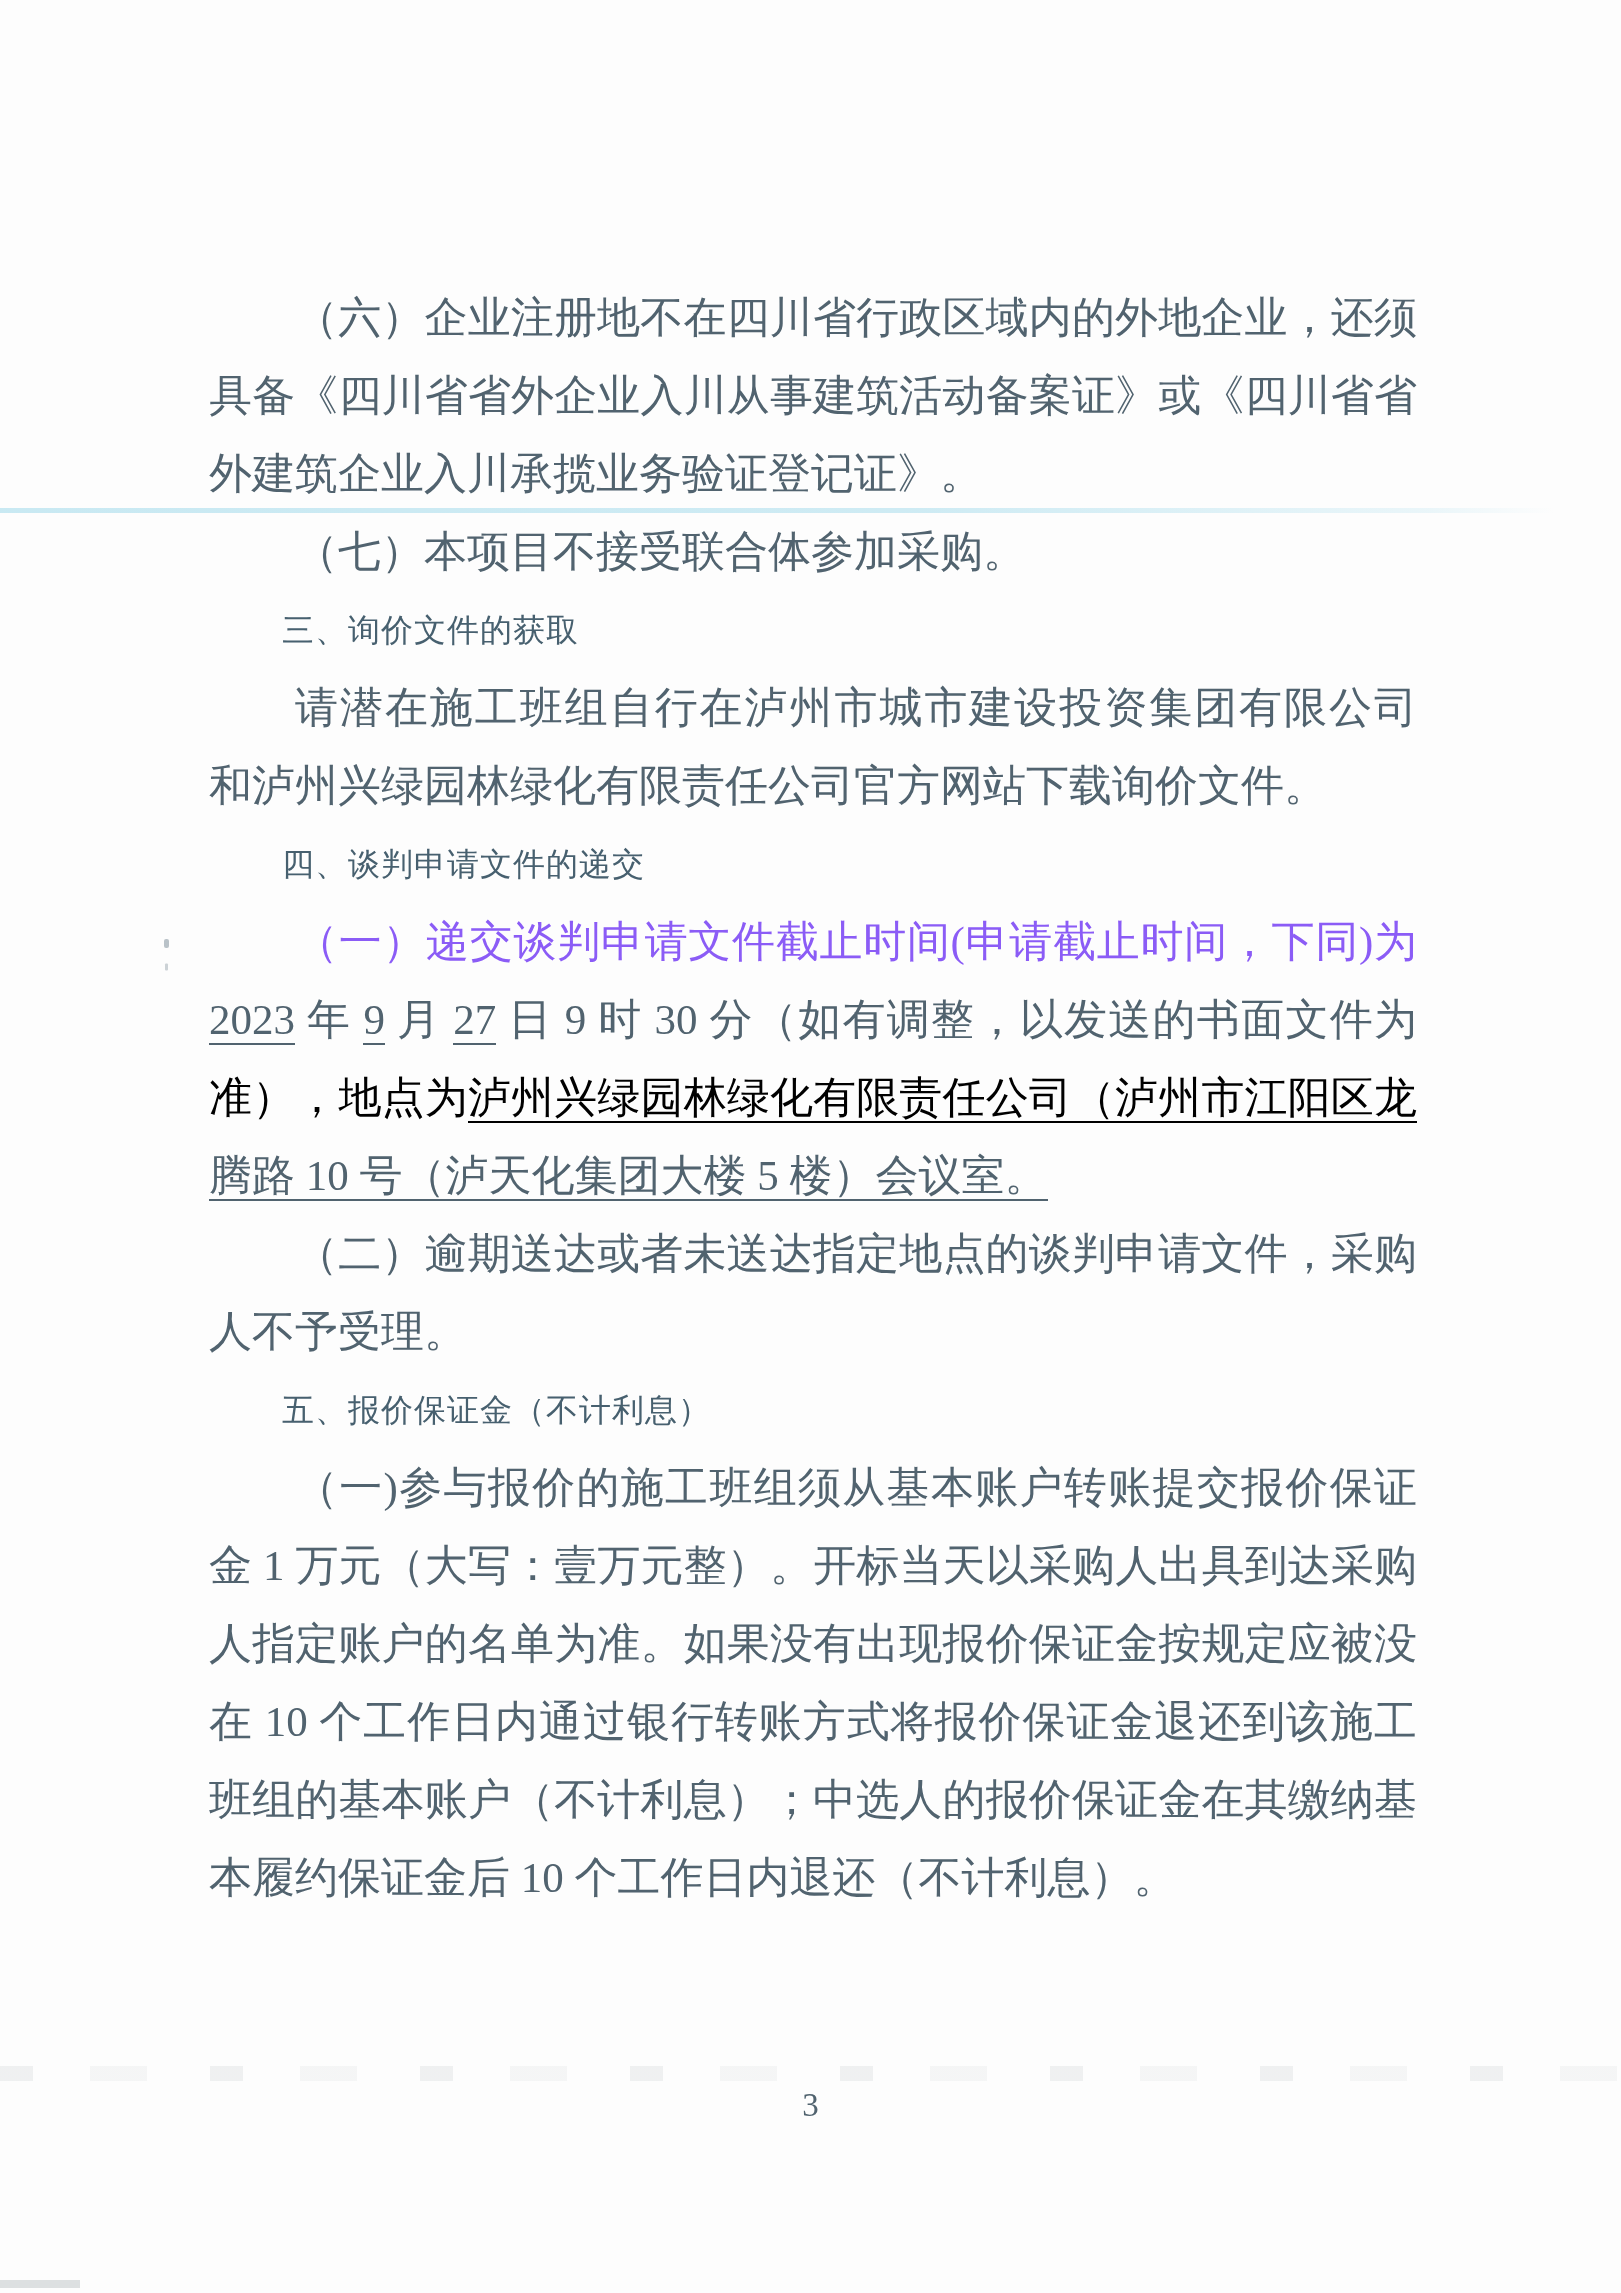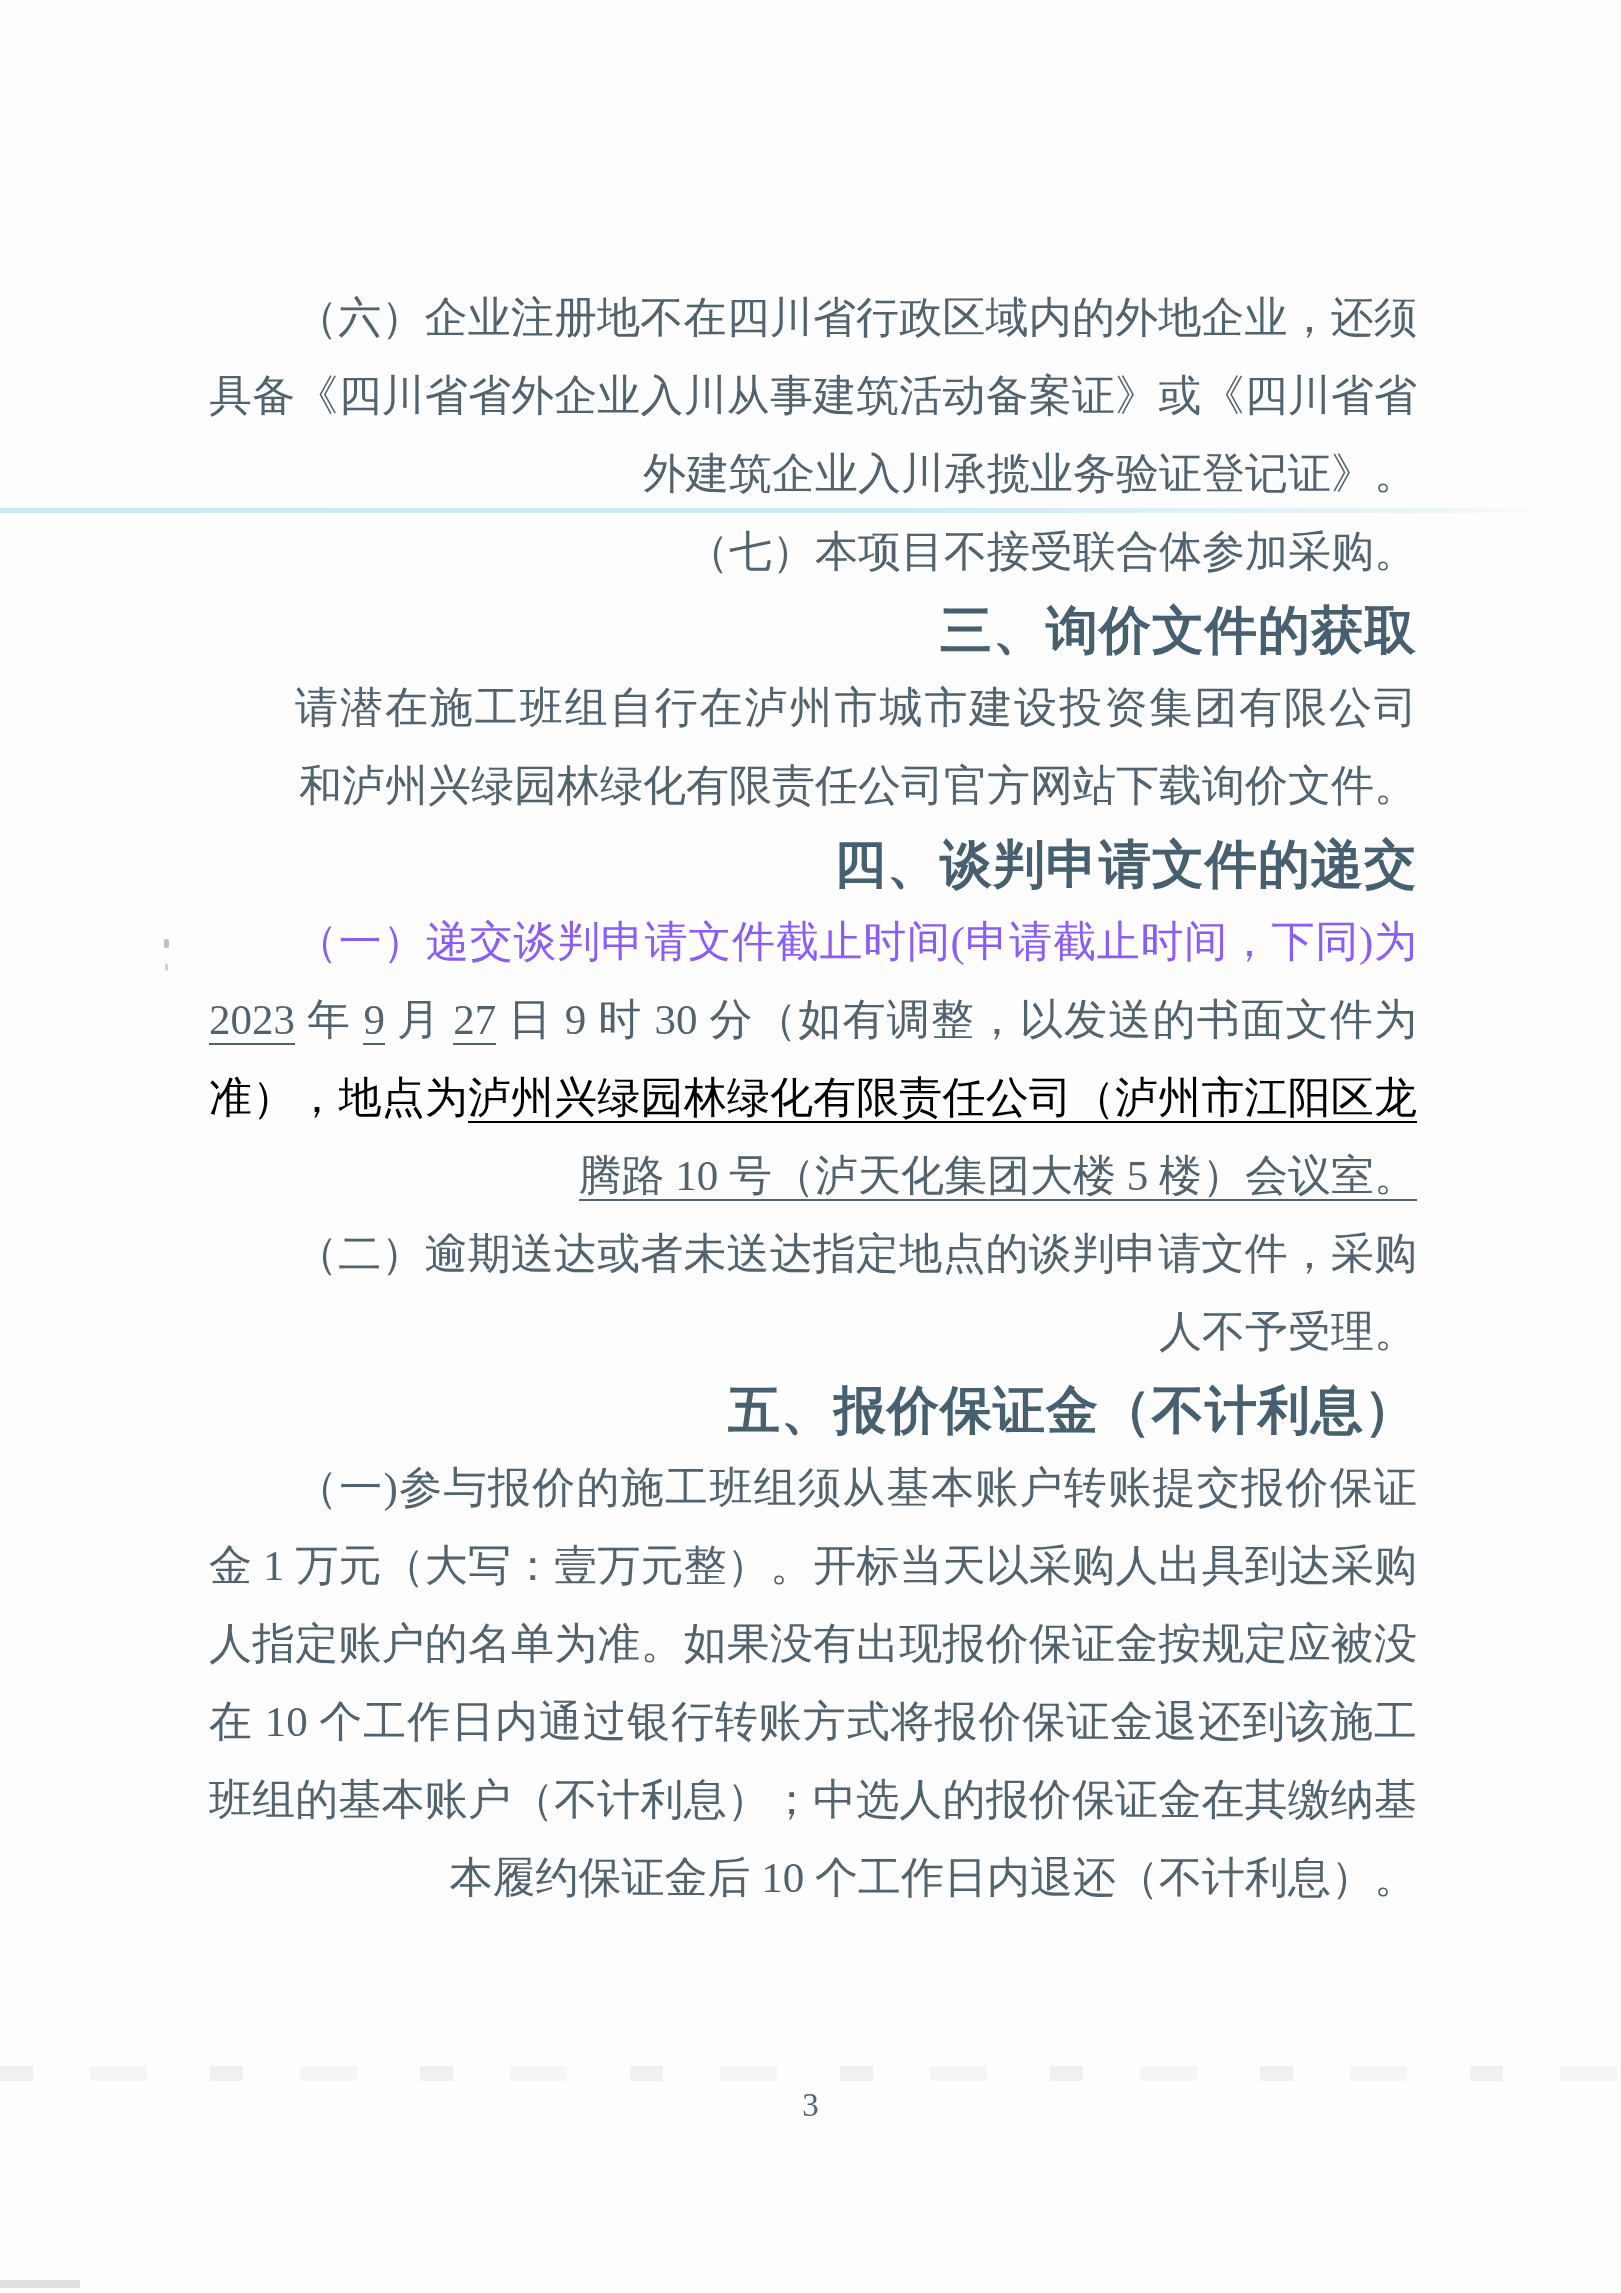--- a/index.html
+++ b/index.html
@@ -42,33 +42,33 @@
   .content {
     position: absolute;
     left: 209px;
     top: 279px;
     width: 1208px;
   }
   .line {
     font-size: 43px;
     line-height: 78px;
     height: 78px;
-    text-align: right;
+    text-align: left;
     white-space: nowrap;
   }
   .line.j {
     white-space: normal;
     text-align: justify;
     text-align-last: justify;
   }
   .line.indent { text-indent: 86px; }
   .line.heading {
     font-family: "Liberation Sans", "DejaVu Sans", sans-serif;
-    font-weight: 700;
-    font-size: 52px;
+    font-weight: 400;
+    font-size: 32px;
     text-indent: 73px;
     letter-spacing: 1px;
   }
   .seg.u {
     border-bottom: 2.9px solid currentColor;
     padding-bottom: 0;
   }
   
   .bottom-band {
     position: absolute;

